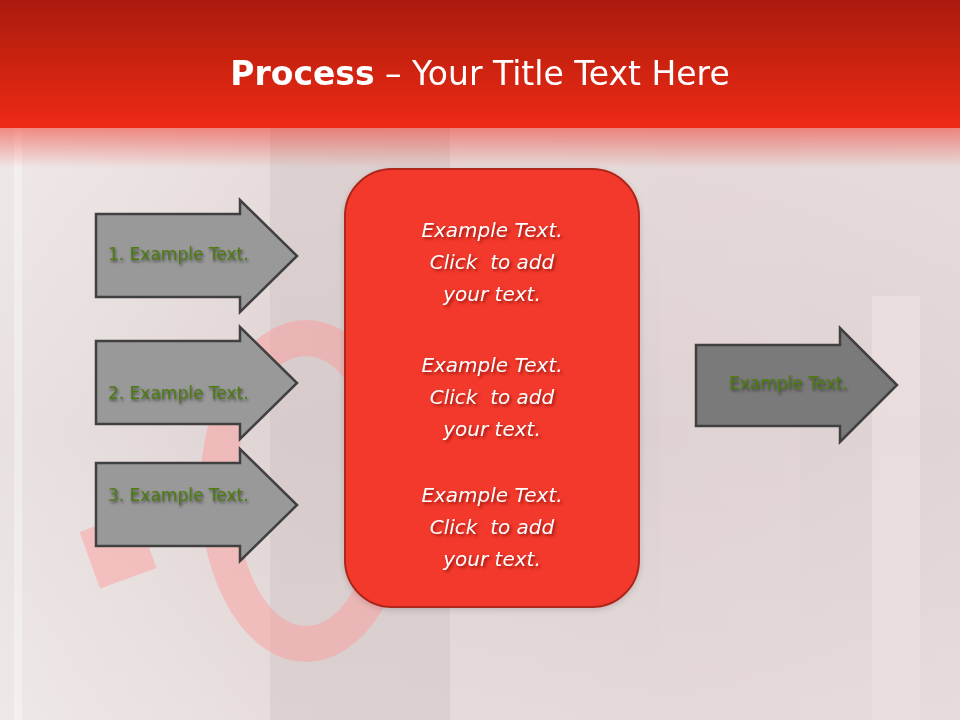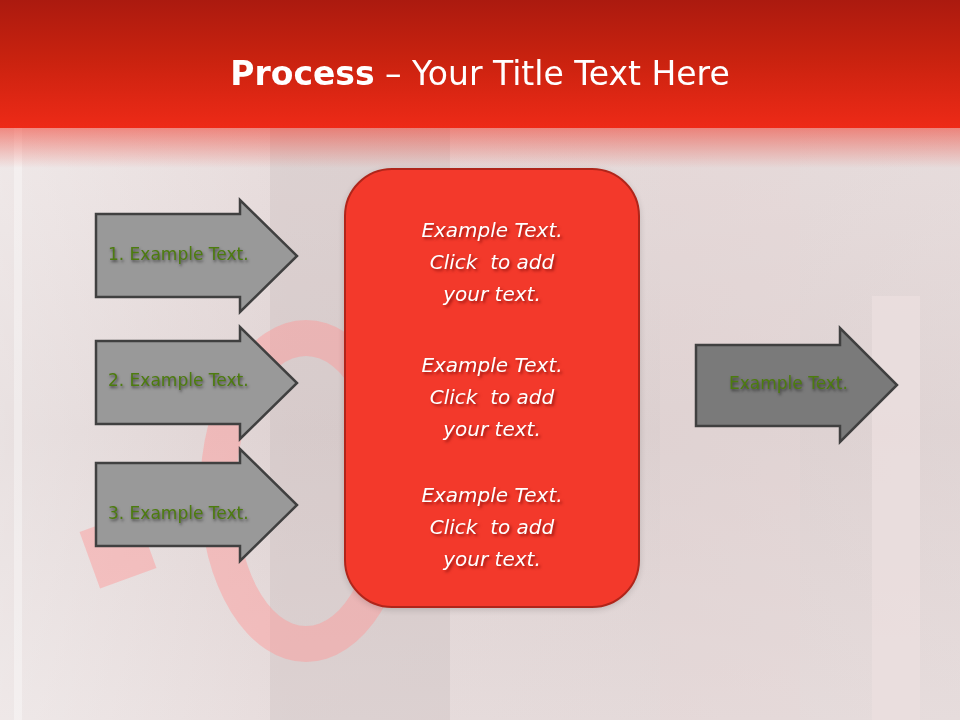--- a/index.html
+++ b/index.html
@@ -52,28 +52,28 @@
   <svg width="202" height="112">
     <polygon points="0,14 144,14 144,0 201,56 144,112 144,97 0,97" fill="#999999" stroke="#404040" stroke-width="2.5" stroke-linejoin="miter"></polygon>
   </svg>
   <div class="label" style="left:12px;top:44px;">1. Example Text.</div>
 </div>
 
 <div class="arrow" style="left:96px;top:327px;width:202px;height:112px;">
   <svg width="202" height="112">
     <polygon points="0,14 144,14 144,0 201,56 144,112 144,97 0,97" fill="#999999" stroke="#404040" stroke-width="2.5" stroke-linejoin="miter"></polygon>
   </svg>
-  <div class="label" style="left:12px;top:43px;">2. Example Text.</div>
+  <div class="label" style="left:12px;top:56px;">2. Example Text.</div>
 </div>
 
 <div class="arrow" style="left:96px;top:449px;width:202px;height:112px;">
   <svg width="202" height="112">
     <polygon points="0,14 144,14 144,0 201,56 144,112 144,97 0,97" fill="#999999" stroke="#404040" stroke-width="2.5" stroke-linejoin="miter"></polygon>
   </svg>
-  <div class="label" style="left:12px;top:54px;text-align:center;">3. Example Text.</div>
+  <div class="label" style="left:12px;top:36px;text-align:center;">3. Example Text.</div>
 </div>
 
 <div class="center-box">
   <div class="block" style="top:44px;">
     <div>Example Text.</div>
     <div style="white-space:pre;">Click  to add</div>
     <div>your text.</div>
   </div>
   <div class="block" style="top:179px;">
     <div>Example Text.</div>

